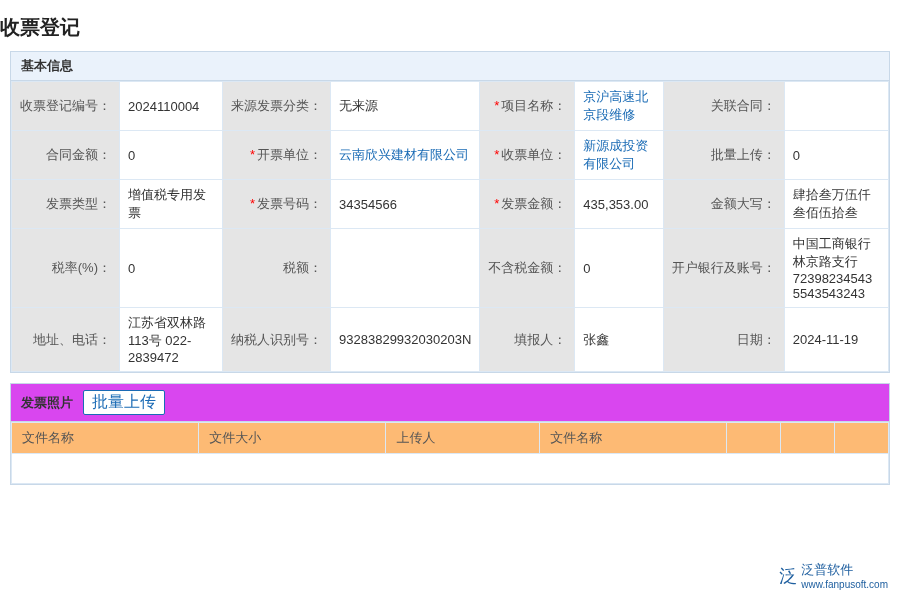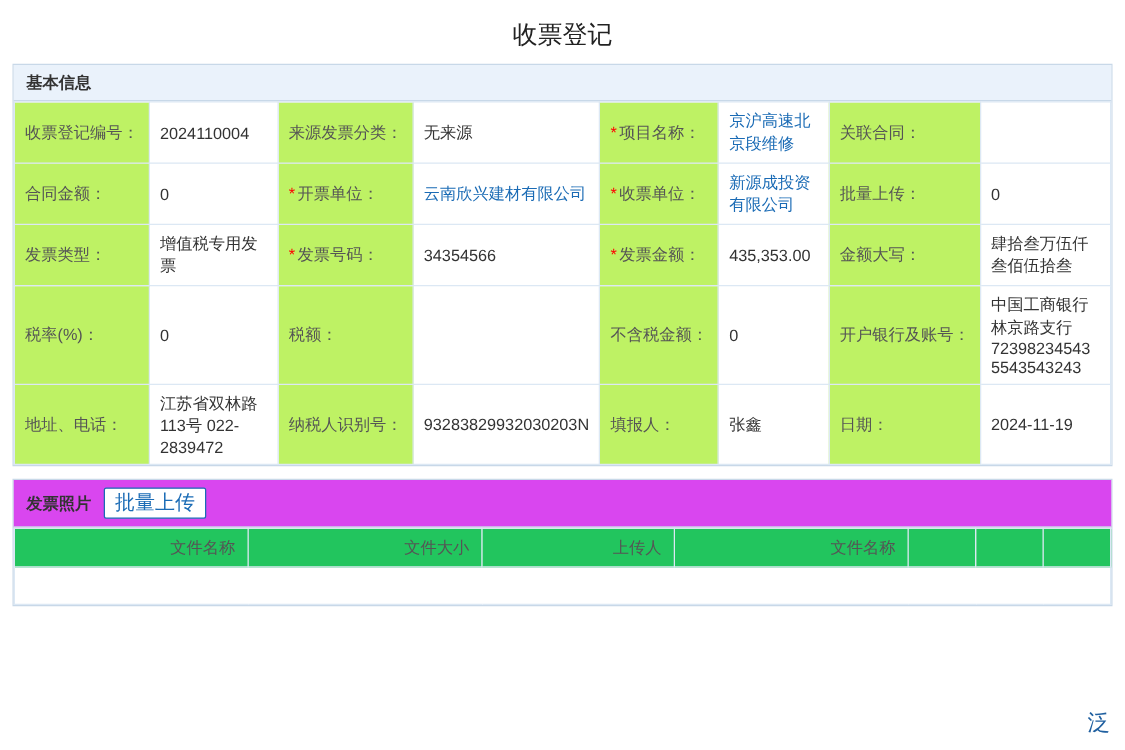--- a/index.html
+++ b/index.html
@@ -5,23 +5,23 @@
     * { box-sizing: border-box; margin: 0; padding: 0; }
     body {
       font-family: "Microsoft YaHei", SimSun, Arial, sans-serif;
       font-size: 13px;
       background: #fff;
       color: #333;
       width: 900px;
       min-height: 600px;
     }
     .page-title {
-      text-align: center;
+      text-align: left;
       font-size: 20px;
-      font-weight: normal;
+      font-weight: bold;
       padding: 14px 0 10px 0;
       color: #222;
     }
     .section {
       border: 1px solid #c8d8e8;
       margin: 0 10px 10px 10px;
     }
     .section-header {
       background: #eaf2fb;
       border-bottom: 1px solid #c8d8e8;
@@ -34,23 +34,24 @@
       width: 100%;
       border-collapse: collapse;
     }
     table.form-table td {
       border: 1px solid #dce8f4;
       padding: 6px 8px;
       vertical-align: middle;
       min-height: 32px;
     }
     .label-cell {
-      background: #bef264;
+      background: #e5e5e5;
       color: #555;
       white-space: nowrap;
+      text-align: right;
       width: 90px;
     }
     .value-cell {
       background: #fff;
       color: #333;
     }
     .required-star {
       color: red;
       margin-right: 2px;
     }
@@ -73,26 +74,26 @@
       padding: 1px 8px;
       cursor: pointer;
       font-size: 16px;
       border-radius: 2px;
     }
     table.file-table {
       width: 100%;
       border-collapse: collapse;
     }
     table.file-table th {
-      background: #22c55e;
+      background: #fdba74;
       border: 1px solid #dce8f4;
       padding: 6px 10px;
       font-weight: normal;
       color: #555;
-      text-align: right;
+      text-align: left;
     }
     table.file-table td {
       border: 1px solid #dce8f4;
       padding: 6px 10px;
     }
     .watermark {
       position: fixed;
       bottom: 10px;
       right: 12px;
       display: flex;
@@ -218,13 +219,17 @@
     <tbody>
       <tr>
         <td colspan="7" style="height:30px;"></td>
       </tr>
     </tbody>
   </table>
 </div>
 
 <div class="watermark">
   <span class="watermark-logo">泛</span>
+  <div class="watermark-text">
+    <span>泛普软件</span>
+    <small>www.fanpusoft.com</small>
+  </div>
 </div>
 
 </body></html>

